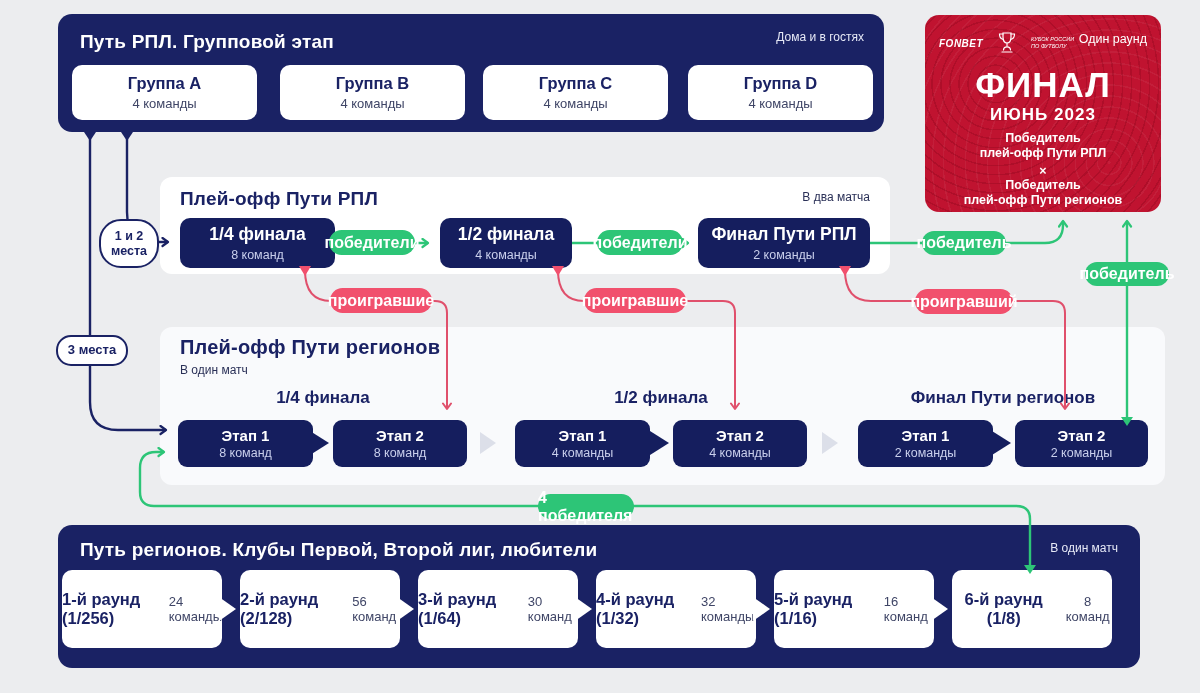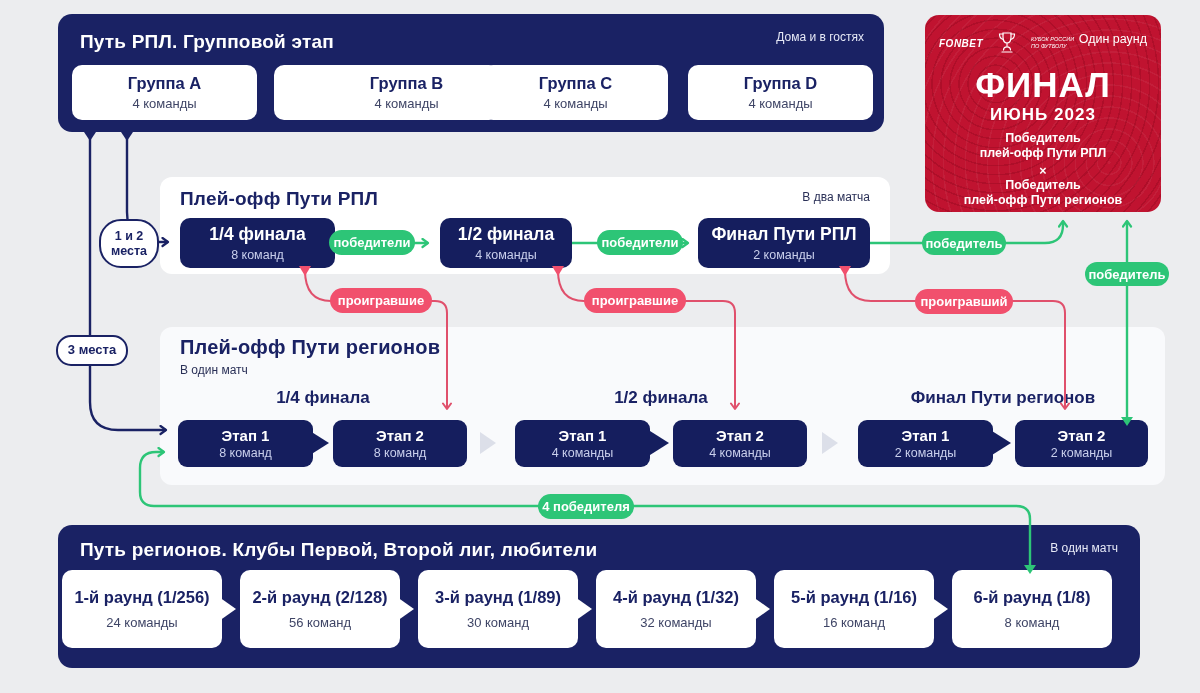--- a/index.html
+++ b/index.html
@@ -15,29 +15,29 @@
   .group-card{position:absolute;width:185px;height:55px;background:#fff;border-radius:10px;display:flex;flex-direction:column;align-items:center;justify-content:center;gap:3px;z-index:2;}
   .group-card .g-name{font-size:16.5px;font-weight:700;color:#1a2264;}
   .group-card .g-teams{font-size:13px;color:#3f4566;}
   .stage-box{position:absolute;height:50px;background:#151e5e;border-radius:10px;display:flex;flex-direction:column;align-items:center;justify-content:center;gap:3px;z-index:2;}
   .stage-box .b-title{font-size:17.5px;font-weight:700;color:#fff;}
   .stage-box .b-teams{font-size:12.5px;color:#c9cfec;}
   .region-box{position:absolute;height:47px;background:#151e5e;border-radius:9px;display:flex;flex-direction:column;align-items:center;justify-content:center;gap:2px;z-index:2;}
   .region-box .b-title{font-size:15px;font-weight:700;color:#fff;}
   .region-box .b-teams{font-size:12.5px;color:#c9cfec;}
   .section-header{position:absolute;font-size:17px;font-weight:700;color:#1a2264;text-align:center;z-index:2;}
-  .round-card{position:absolute;width:160px;height:78px;background:#fff;border-radius:10px;display:flex;flex-direction:column;align-items:center;justify-content:center;gap:8px;z-index:2;}
+  .round-card{position:absolute;width:160px;height:78px;background:#fff;border-radius:10px;display:flex;flex-direction:row;align-items:center;justify-content:center;gap:8px;z-index:2;}
   .round-card .r-title{font-size:16.5px;font-weight:700;color:#1a2264;}
   .round-card .r-teams{font-size:13px;color:#3f4566;}
   .tri{position:absolute;width:0;height:0;z-index:3;}
   .tri-navy{border-top:12px solid transparent;border-bottom:12px solid transparent;border-left:19px solid #151e5e;}
   .tri-gray{border-top:11px solid transparent;border-bottom:11px solid transparent;border-left:16px solid #dcdfe9;}
   .tri-white{border-top:12px solid transparent;border-bottom:12px solid transparent;border-left:17px solid #ffffff;}
   #connector-svg{position:absolute;left:0;top:0;z-index:5;pointer-events:none;}
-  .pill{position:absolute;z-index:6;border-radius:999px;display:flex;align-items:center;justify-content:center;color:#fff;font-size:13px;font-weight:700;}
+  .pill{position:absolute;z-index:6;border-radius:999px;display:flex;align-items:center;justify-content:center;color:#fff;font-size:16px;font-weight:700;}
   .pill-green{background:#2dc577;}
   .pill-pink{background:#f1506d;}
   .place-badge{position:absolute;z-index:6;background:#fff;border:2.5px solid #1a2264;display:flex;flex-direction:column;align-items:center;justify-content:center;color:#1a2264;font-size:12.5px;font-weight:700;line-height:1.15;text-align:center;margin-top:47px;}
   
   #final-panel{position:absolute;left:925px;top:15px;width:236px;height:197px;border-radius:14px;z-index:2;
     background-color:#c01330;
     background-image:
       repeating-radial-gradient(circle at 30% 35%, rgba(120,0,20,.25) 0 1.5px, transparent 1.5px 9px),
       repeating-radial-gradient(circle at 78% 75%, rgba(255,255,255,.05) 0 1.5px, transparent 1.5px 11px);}
   #final-panel .f-note{position:absolute;right:14px;top:17px;font-size:12.5px;color:#fff;}
@@ -54,21 +54,21 @@
 <div id="canvas">
 
   <div class="panel navy" style="left:58px;top:14px;width:826px;height:118px;">
     <div class="panel-title" style="left:22px;top:17px;">Путь РПЛ. Групповой этап</div>
     <div class="panel-note" style="right:20px;top:16px;">Дома и в гостях</div>
   </div>
   <div class="group-card" style="left:72px;top:65px;">
     <div class="g-name">Группа A</div>
     <div class="g-teams">4 команды</div>
   </div>
-  <div class="group-card" style="left:274px;top:65px;padding-left:40px;">
+  <div class="group-card" style="left:280px;top:65px;">
     <div class="g-name">Группа B</div>
     <div class="g-teams">4 команды</div>
   </div>
   <div class="group-card" style="left:483px;top:65px;">
     <div class="g-name">Группа C</div>
     <div class="g-teams">4 команды</div>
   </div>
   <div class="group-card" style="left:688px;top:65px;">
     <div class="g-name">Группа D</div>
     <div class="g-teams">4 команды</div>
@@ -163,21 +163,21 @@
   </div>
   <div class="round-card" style="left:62px;top:570px;">
     <div class="r-title">1-й раунд (1/256)</div>
     <div class="r-teams">24 команды</div>
   </div>
   <div class="round-card" style="left:240px;top:570px;">
     <div class="r-title">2-й раунд (2/128)</div>
     <div class="r-teams">56 команд</div>
   </div>
   <div class="round-card" style="left:418px;top:570px;">
-    <div class="r-title">3-й раунд (1/89)</div>
+    <div class="r-title">3-й раунд (1/64)</div>
     <div class="r-teams">30 команд</div>
   </div>
   <div class="round-card" style="left:596px;top:570px;">
     <div class="r-title">4-й раунд (1/32)</div>
     <div class="r-teams">32 команды</div>
   </div>
   <div class="round-card" style="left:774px;top:570px;">
     <div class="r-title">5-й раунд (1/16)</div>
     <div class="r-teams">16 команд</div>
   </div>

